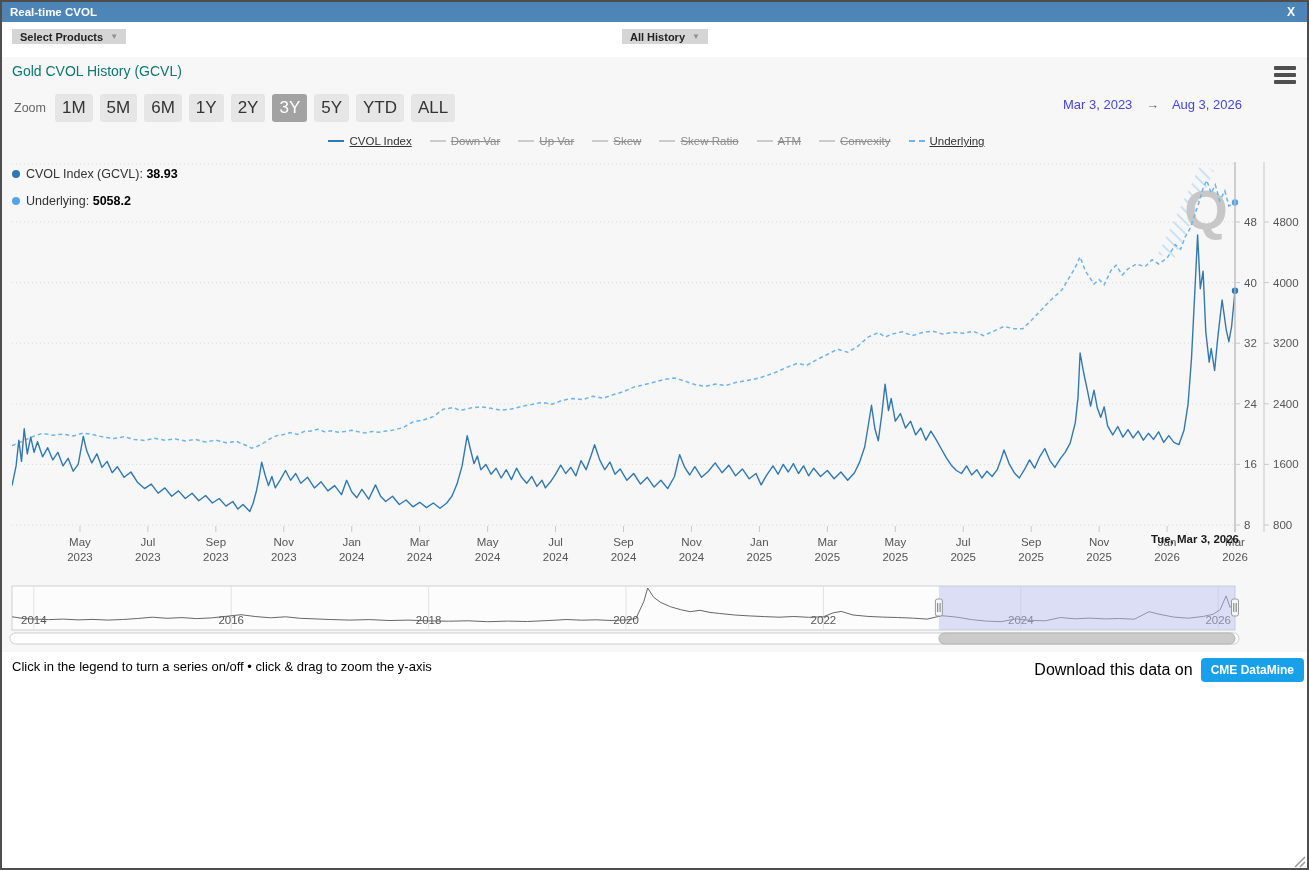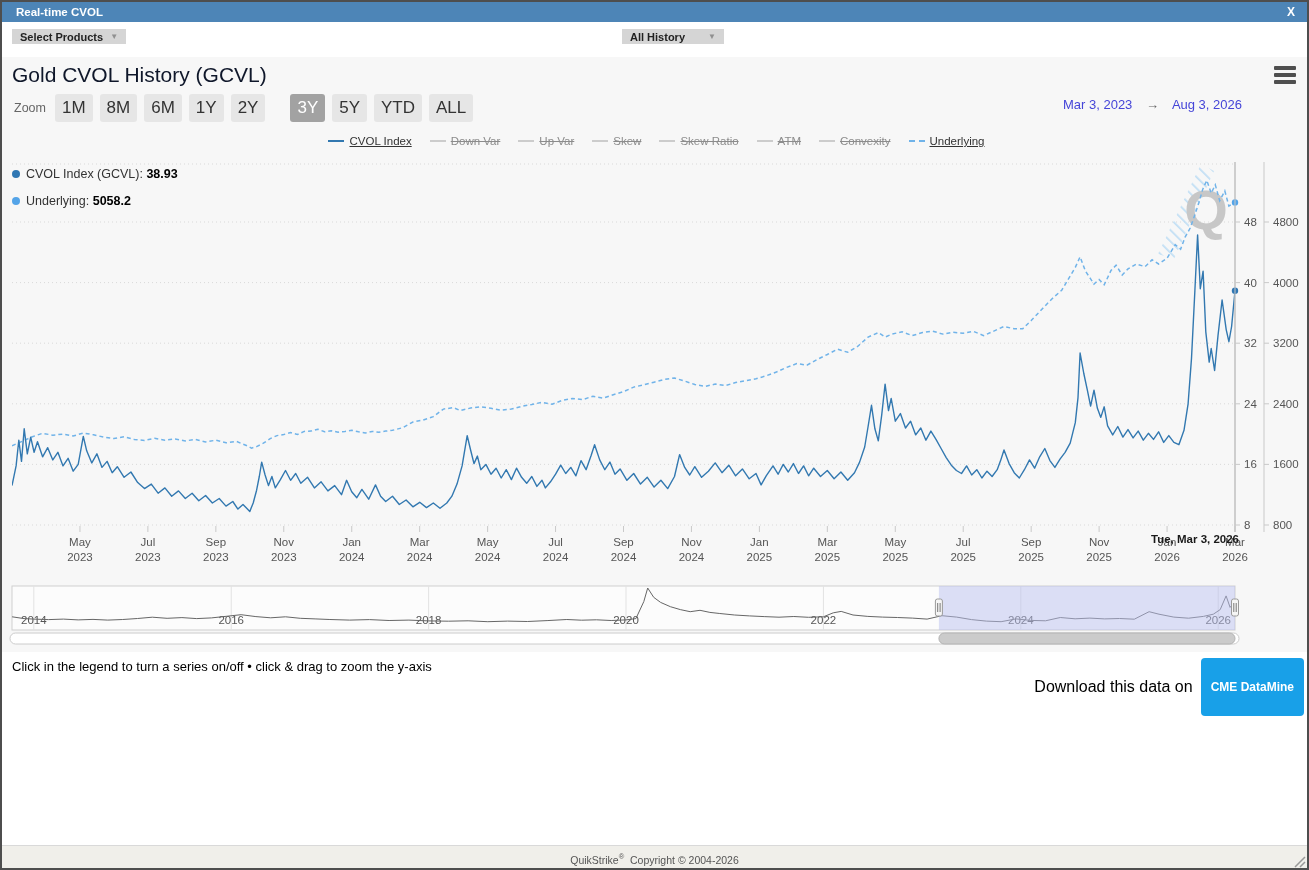--- a/index.html
+++ b/index.html
@@ -1,57 +1,57 @@
 <!DOCTYPE html>
 <html><head>
 <meta charset="utf-8">
 <style>
   * { margin:0; padding:0; box-sizing:border-box; }
   html,body { background:#e8e8e8; }
   body { font-family:"Liberation Sans", sans-serif; }
   .window { position:relative; width:1309px; height:870px; background:#fff;
             border:2px solid #4e4e4e; overflow:hidden; }
   .titlebar { position:absolute; left:0; top:0; width:100%; height:20px; background:#4d85b7;
-              color:#fff; font-size:11.5px; font-weight:bold; line-height:20px; padding:0 14px; }
+              color:#fff; font-size:11.5px; font-weight:bold; line-height:20px; padding:0 8px; }
   .titlebar .close { position:absolute; right:12px; top:0; cursor:pointer; font-size:12px; font-weight:bold; }
   .toolbar { position:absolute; left:0; top:20px; width:100%; height:35px; background:#ffffff; }
   .dd { position:absolute; top:7px; height:15px; background:#d5d5d5; border:none;
         font-family:"Liberation Sans",sans-serif; font-size:11px; font-weight:600; color:#222;
         padding:0 8px; display:flex; align-items:center; cursor:pointer; }
   .dd .chev { margin-left:7px; color:#909090; font-size:8px; }
   #dd-products { left:10px; }
-  #dd-history { left:620px;gap:16px; }
+  #dd-history { left:620px; }
   .chart-panel { position:absolute; left:0; top:55px; width:1309px; height:595px; background:#f7f7f7; }
-  .chart-title { position:absolute; left:10px; top:6px; font-size:21px; color:#0f172a; }
+  .chart-title { position:absolute; left:10px; top:6px; font-size:14px; color:#0f766e; }
   .menu-icon { position:absolute; right:15px; top:9px; width:22px; cursor:pointer; }
   .menu-icon i { display:block; height:3.5px; background:#4f4f4f; border-radius:1px; margin-bottom:3.5px; }
   .zoom-row { position:absolute; left:12px; top:37px; display:flex; align-items:center; }
   .zoom-label { font-size:12.5px; color:#666; margin-right:9px; }
   .zbtn { display:inline-block; background:#e6e6e6; color:#333; font-size:17px; border-radius:3px;
           padding:4px 7px; margin-right:7px; cursor:pointer; }
-  .zbtn.active { background:#a2a2a2; color:#fff;margin-left:18px; }
+  .zbtn.active { background:#a2a2a2; color:#fff; }
   .range { position:absolute; right:69px; top:40px; font-size:13px; white-space:nowrap; }
   .range .date { color:#4545d8; cursor:pointer; }
   .range .arrow { color:#666; margin:0 10px; }
   #legend { position:absolute; left:0; top:78px; width:1309px; display:flex; justify-content:center; }
   .li { display:inline-flex; align-items:center; margin:0 9px; cursor:pointer; font-size:11.5px; }
   .lm { display:inline-block; width:16px; border-top:2px solid #ccc; margin-right:5px; }
   .li .lt { color:#333;text-decoration:underline; }
   .li.off .lt { color:#8c8c8c; text-decoration:line-through; }
   .tip { position:absolute; left:10px; font-size:12.5px; color:#333; }
   .tip .b { display:inline-block; width:8px; height:8px; border-radius:50%; margin-right:6px; }
   .tip .v { font-weight:bold; color:#000; }
   #tip1 { top:110px; } #tip2 { top:137px; }
   #chart { position:absolute; left:0; top:0; }
   .below { position:absolute; left:0; top:650px; width:1309px; height:195px; background:#fff; }
   .hint { position:absolute; left:10px; top:7px; font-size:13px; color:#000; }
   .dl { position:absolute; right:7px; top:6px; display:flex; align-items:center; }
   .dl .dltext { font-size:16px; color:#000; margin-right:8px; }
   .dl .dlbtn { background:#18a0e8; color:#fff; font-weight:bold; font-size:12px; border:none;
-               border-radius:4px; padding:22px 10px; cursor:pointer; font-family:"Liberation Sans",sans-serif; }
+               border-radius:4px; padding:5px 10px; cursor:pointer; font-family:"Liberation Sans",sans-serif; }
   .footerbar { position:absolute; left:0; bottom:0; width:100%; height:23px; background:#f0efea;
                border-top:1px solid #d9d9d9; text-align:center; font-size:10.5px; color:#555; line-height:22px; }
   .footerbar sup { font-size:7.5px; }
   .grip { position:absolute; right:1px; bottom:1px; width:13px; height:13px; }
 </style>
 </head>
 <body>
 
 <div class="window">
 
@@ -206,21 +206,21 @@
         <rect x="936.9" y="631" width="296.1" height="11" rx="5.5" fill="#cbcbcb" stroke="#b3b3b3"></rect>
       </svg>
     <div class="chart-title">Gold CVOL History (GCVL)</div>
     <div class="menu-icon">
         <i></i>
         <i></i>
         <i></i>
       </div>
     <div class="zoom-row">
       <span class="zoom-label">Zoom</span>
-      <span id="zoom-buttons"><span class="zbtn">1M</span><span class="zbtn">8M</span><span class="zbtn">6M</span><span class="zbtn">1Y</span><span class="zbtn">2Y</span><span class="zbtn active">3Y</span><span class="zbtn">5Y</span><span class="zbtn">YTD</span><span class="zbtn">ALL</span></span>
+      <span id="zoom-buttons"><span class="zbtn">1M</span><span class="zbtn">5M</span><span class="zbtn">6M</span><span class="zbtn">1Y</span><span class="zbtn">2Y</span><span class="zbtn active">3Y</span><span class="zbtn">5Y</span><span class="zbtn">YTD</span><span class="zbtn">ALL</span></span>
     </div>
     <div class="range">
       <span class="date">Mar 3, 2023</span>
       <span class="arrow">→</span>
       <span class="date">Aug 3, 2026</span>
     </div>
     <div id="legend">
         <span class="li">
           <span class="lm" style="border-top: 2px solid rgb(50, 120, 176);"></span>
           <span class="lt">CVOL Index</span>
@@ -263,22 +263,19 @@
   </div>
 
   <div class="below">
     <div class="hint">Click in the legend to turn a series on/off • click &amp; drag to zoom the y-axis</div>
     <div class="dl">
       <span class="dltext">Download this data on</span>
       <button class="dlbtn" style="background: rgb(24, 160, 232);">CME DataMine</button>
     </div>
   </div>
 
-  <div class="footerbar">
-    <span>QuikStrike</span><sup>®</sup>&nbsp;&nbsp;<span>Copyright © 2004-2026</span>
-  </div>
 
   <div class="grip">
     <svg width="13" height="13">
         <path d="M12,2 L2,12 M12,7 L7,12" stroke="#999" stroke-width="1.5" fill="none"></path>
       </svg>
   </div>
 </div>
 
 </body></html>

